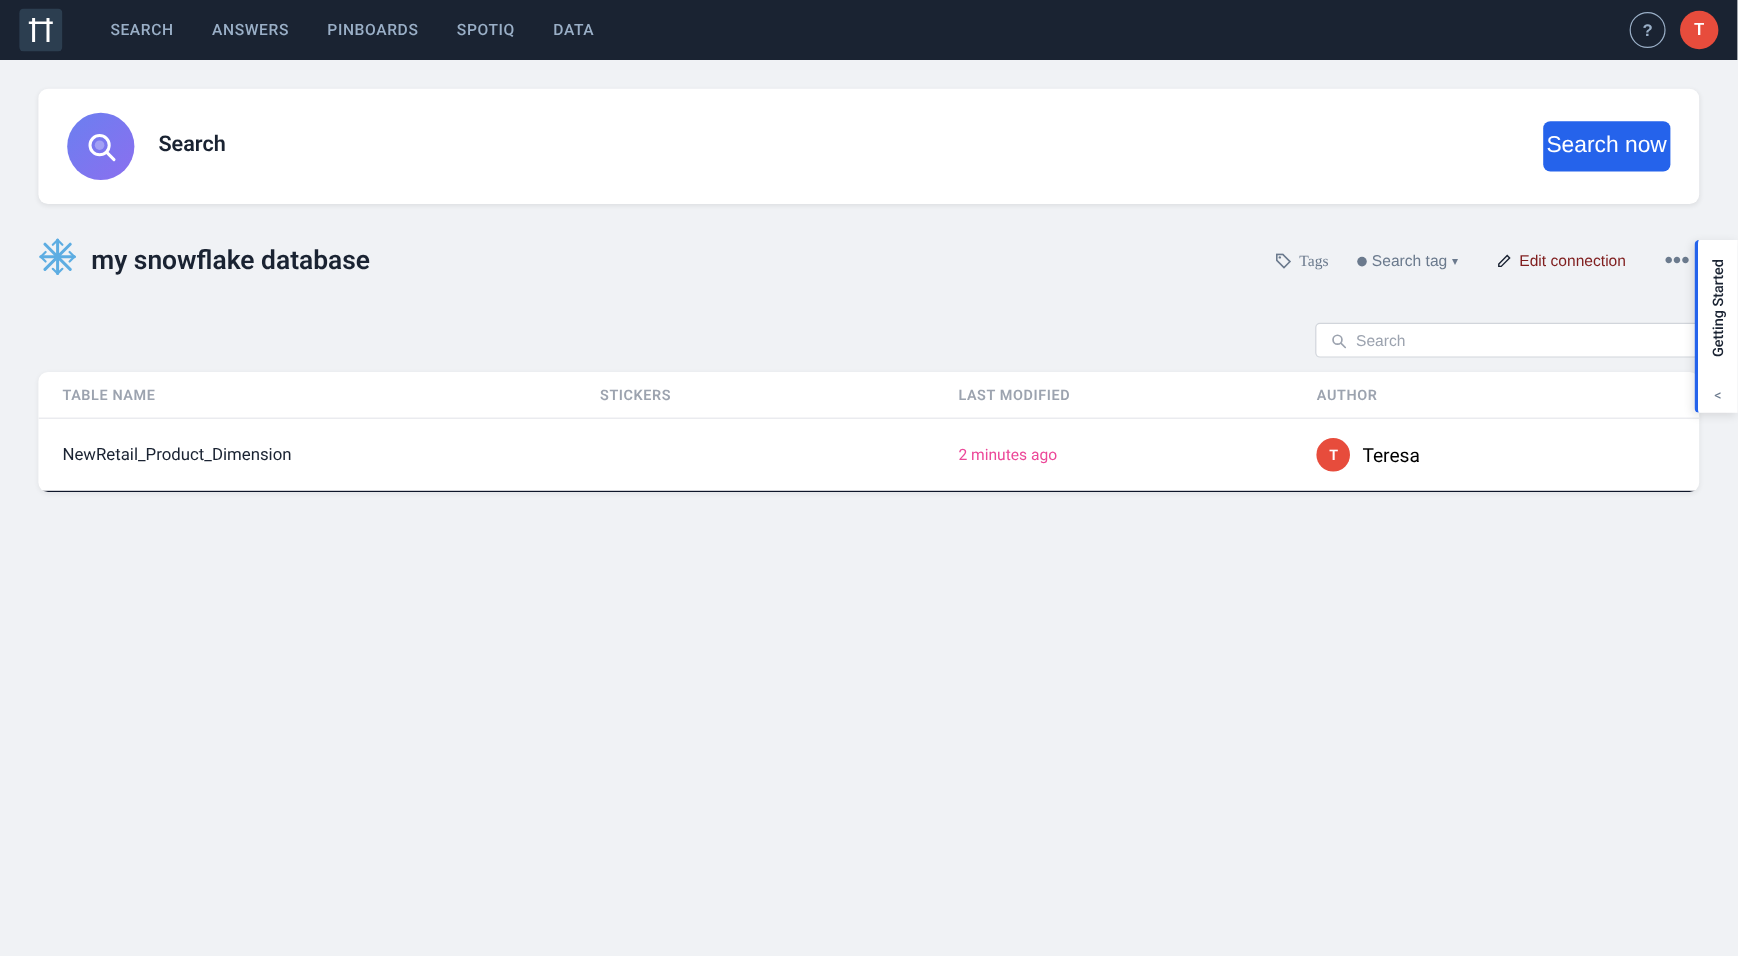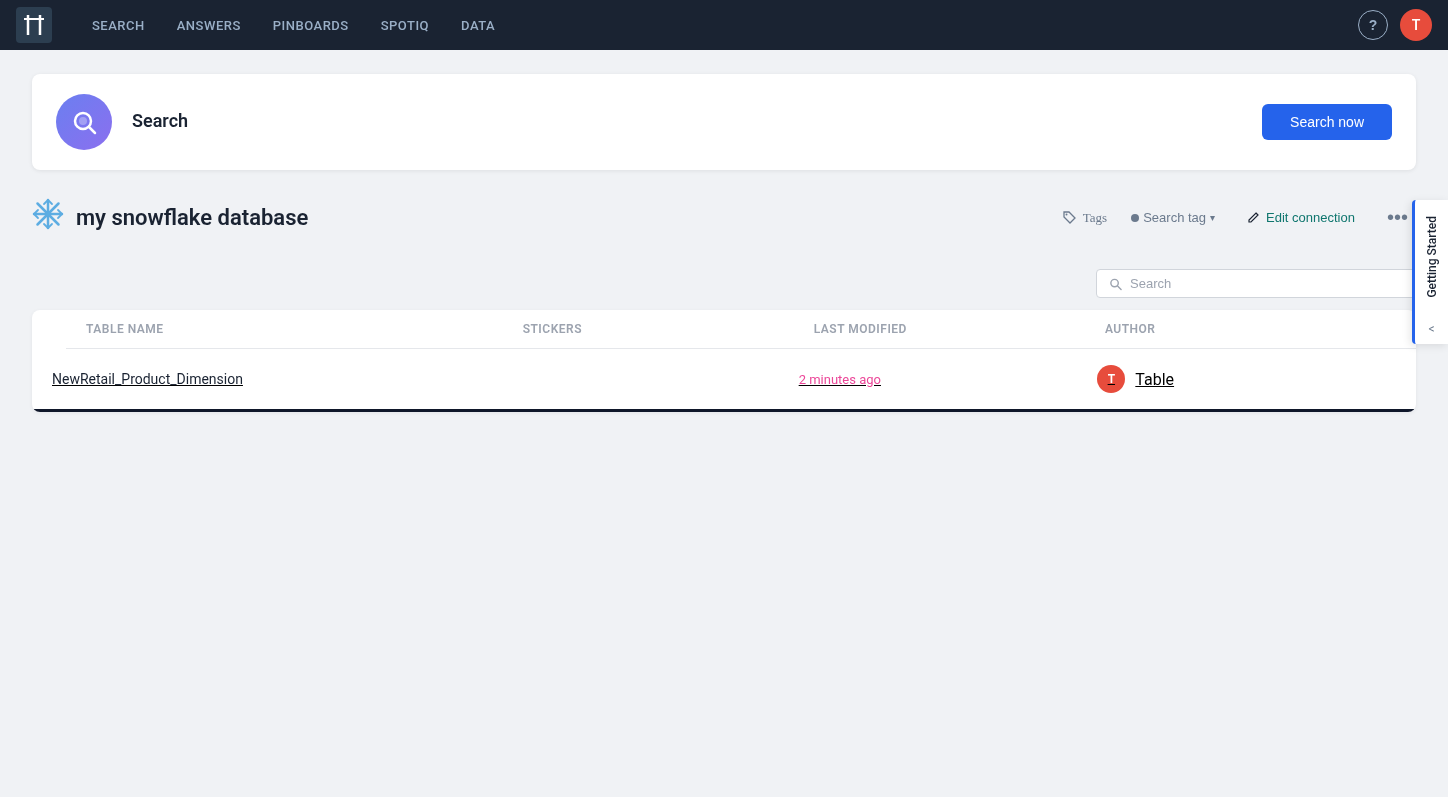--- a/index.html
+++ b/index.html
@@ -101,22 +101,22 @@
     }
     .search-banner-subtitle {
       font-size: 13px;
       color: #6b7a8d;
     }
     .search-now-btn {
       background: #2563eb;
       color: white;
       border: none;
       border-radius: 6px;
-      padding: 10px 28px;
-      font-size: 14px;
+      padding: 10px 3px;
+      font-size: 19px;
       font-weight: 500;
       cursor: pointer;
       white-space: nowrap;
     }
 
     
     .db-header {
       display: flex;
       align-items: center;
       margin-bottom: 32px;
@@ -161,21 +161,21 @@
       width: 8px;
       height: 8px;
       border-radius: 50%;
       background: #6b7a8d;
     }
     .edit-connection-btn {
       display: flex;
       align-items: center;
       gap: 6px;
       font-size: 13px;
-      color: #0f766e;
+      color: #7f1d1d;
       cursor: pointer;
       background: none;
       border: none;
       padding: 4px 8px;
     }
     .more-btn {
       background: none;
       border: none;
       cursor: pointer;
       color: #6b7a8d;
@@ -215,36 +215,34 @@
       background: white;
       border-radius: 8px;
       box-shadow: 0 1px 4px rgba(0,0,0,0.06);
       overflow: hidden;
     }
     .table-header {
       display: grid;
       grid-template-columns: 3fr 2fr 2fr 2fr;
       padding: 12px 20px;
       border-bottom: 1px solid #e5e7eb;
-      margin-left: 34px;
     }
     .th {
       font-size: 12px;
       font-weight: 600;
       color: #9ca3af;
       text-transform: uppercase;
       letter-spacing: 0.5px;
     }
     .table-row {
       display: grid;
       grid-template-columns: 3fr 2fr 2fr 2fr;
       padding: 16px 20px;
-      border-bottom: 3px solid #0f172a;
-      align-items: center;
-      text-decoration: underline;
+      border-bottom: 1px solid #0f172a;
+      align-items: center;
     }
     .table-cell {
       font-size: 14px;
       color: #1a2332;
     }
     .table-cell.muted {
       color: #ec4899;
       font-size: 13px;
     }
     .author-cell {
@@ -399,21 +397,21 @@
       <div class="th">Stickers</div>
       <div class="th">Last modified</div>
       <div class="th">Author</div>
     </div>
     <div class="table-row">
       <div class="table-cell">NewRetail_Product_Dimension</div>
       <div class="table-cell"></div>
       <div class="table-cell muted">2 minutes ago</div>
       <div class="author-cell">
         <div class="author-avatar">T</div>
-        <span>Table</span>
+        <span>Teresa</span>
       </div>
     </div>
   </div>
 
 </div>
 
 <div class="getting-started-panel">
   <div class="getting-started-text">Getting Started</div>
   <div class="getting-started-chevron">&lt;</div>
 </div>

